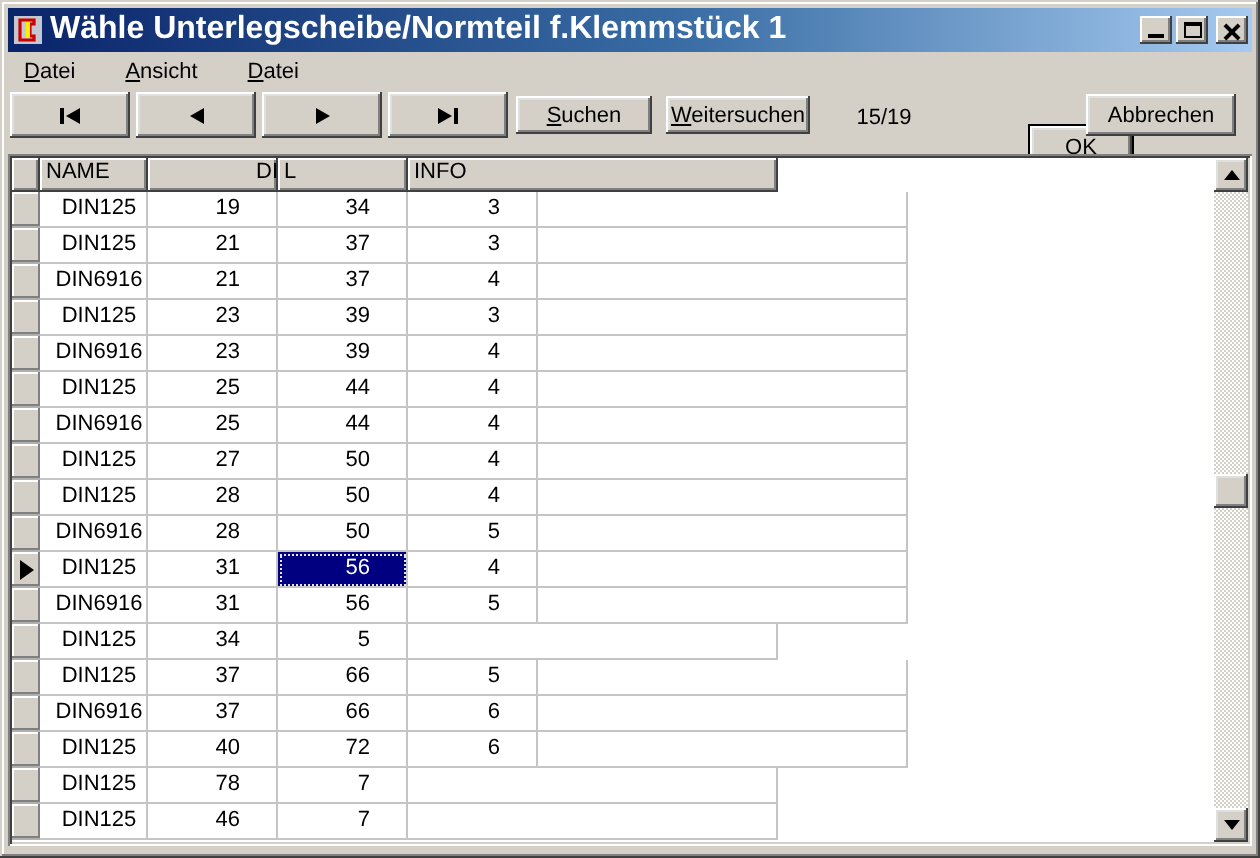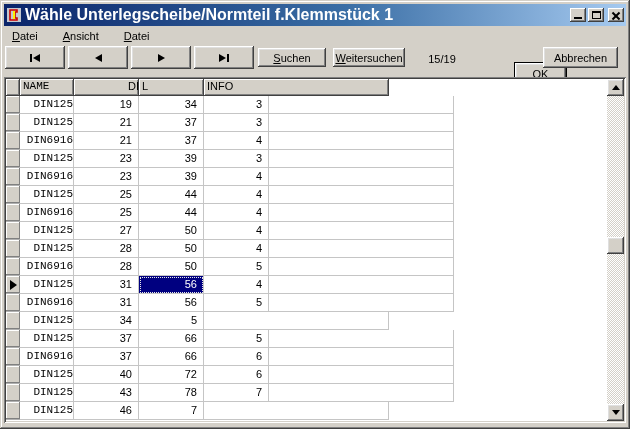--- a/index.html
+++ b/index.html
@@ -93,24 +93,24 @@
     box-shadow: inset -1px -1px #808080, inset 1px 1px #ffffff;
     border-bottom: 1px solid #b0b0b0;
     display: flex; align-items: center; justify-content: center;
   }
   .cur-arrow { width: 0; height: 0; border-top: 5px solid transparent; border-bottom: 5px solid transparent; border-left: 7px solid #000; }
   .cell {
     height: 18px; background: #fff; font-size: 11px; color: #000;
     border-right: 1px solid #c5c5c5; border-bottom: 1px solid #c5c5c5;
     padding-top: 2px; overflow: hidden; white-space: nowrap; flex: 0 0 auto;
   }
-  .w-ind { width: 14px; } .w0 { width: 54px; font-family: Liberation Mono, monospace; } .w1 { width: 65px; text-align: right; } .w2 { width: 65px; }
+  .w-ind { width: 14px; } .w0 { width: 54px; } .w1 { width: 65px; text-align: right; } .w2 { width: 65px; }
   .w3 { width: 65px; } .w4 { width: 185px; }
-  .cell.col0 { text-align: right; padding-left: 6px; }
-  .cell.col1, .cell.col2, .cell.col3 { text-align: right; padding-right: 6px; }
+  .cell.col0 { text-align: center; padding-left: 6px; }
+  .cell.col1, .cell.col2, .cell.col3 { text-align: right; padding-right: 18px; }
   .cell.col4 { text-align: left; padding-left: 4px; }
   .cell.sel { background: #000080; color: #ffffff; outline: 1px dotted #e8e8e8; outline-offset: -2px; }
 
   
   .vscroll {
     position: absolute; top: 2px; right: 2px; width: 17px; height: 342px;
     background-color: #ffffff;
     background-image:
       linear-gradient(45deg,#d4d0c8 25%,transparent 25%,transparent 75%,#d4d0c8 75%),
       linear-gradient(45deg,#d4d0c8 25%,transparent 25%,transparent 75%,#d4d0c8 75%);
@@ -326,21 +326,20 @@
           <div class="ind"></div>
           <div class="cell col0 w0">DIN125</div>
           <div class="cell col1 w1">40</div>
           <div class="cell col2 w2">72</div>
           <div class="cell col3 w3">6</div>
           <div class="cell col4 w4"></div>
         </div>
         <div class="row">
           <div class="ind"></div>
           <div class="cell col0 w0">DIN125</div>
-          <div class="cell col1 w1">43</div>
           <div class="cell col2 w2">78</div>
           <div class="cell col3 w3">7</div>
           <div class="cell col4 w4"></div>
         </div>
         <div class="row">
           <div class="ind"></div>
           <div class="cell col0 w0">DIN125</div>
           <div class="cell col1 w1">46</div>
           <div class="cell col3 w3">7</div>
           <div class="cell col4 w4"></div>

